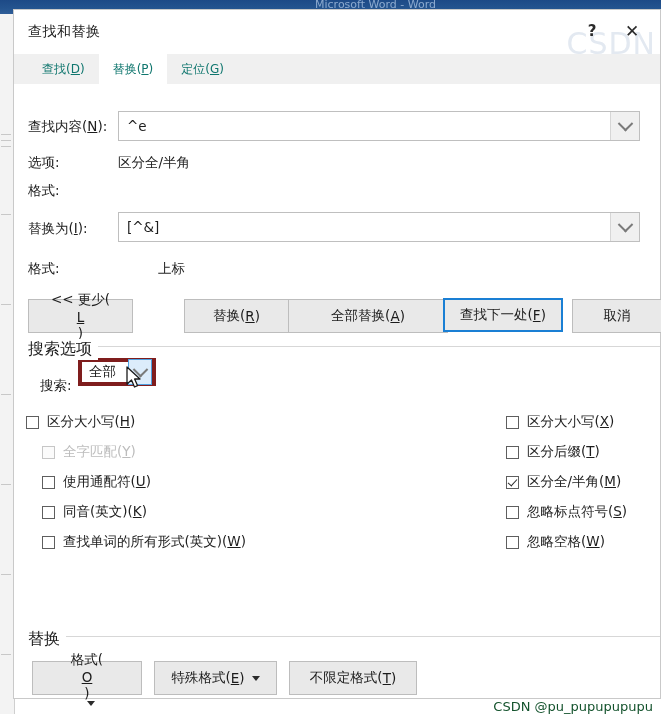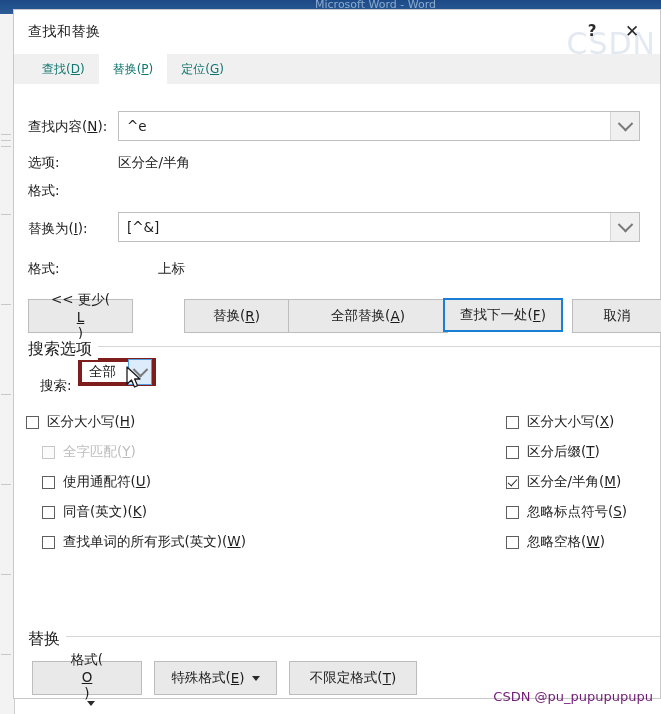--- a/index.html
+++ b/index.html
@@ -297,23 +297,23 @@
     width: 0; height: 0;
     border-left: 4px solid transparent;
     border-right: 4px solid transparent;
     border-top: 5px solid #2b2b2b;
     display: inline-block;
   }
 
   
   #watermark {
     position: absolute;
-    right: 8px; bottom: 10px;
+    right: 8px; bottom: 0;
     font-size: 13px;
-    color: #701a75;
+    color: #14532d;
     white-space: nowrap;
     z-index: 20;
   }
 </style>
 </head>
 <body>
 
 <div id="bg-band"></div>
 <div id="bg-title-ghost">Microsoft Word  -  Word</div>
 <div id="bg-left-strip">

